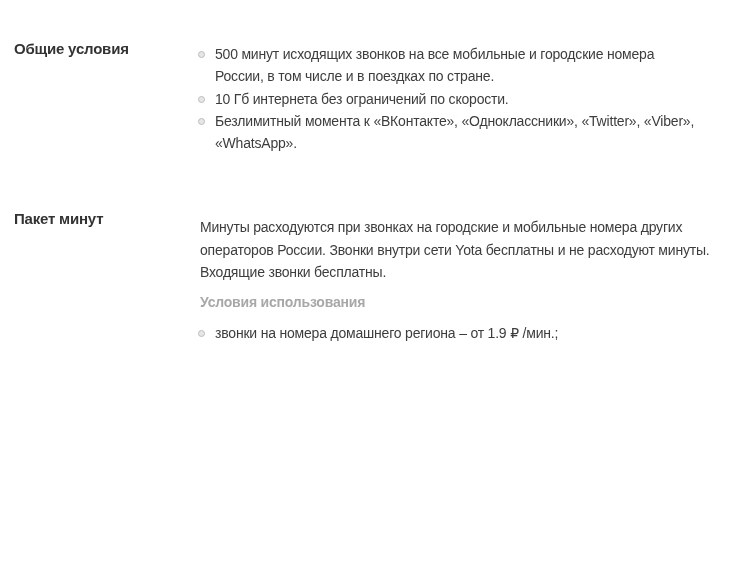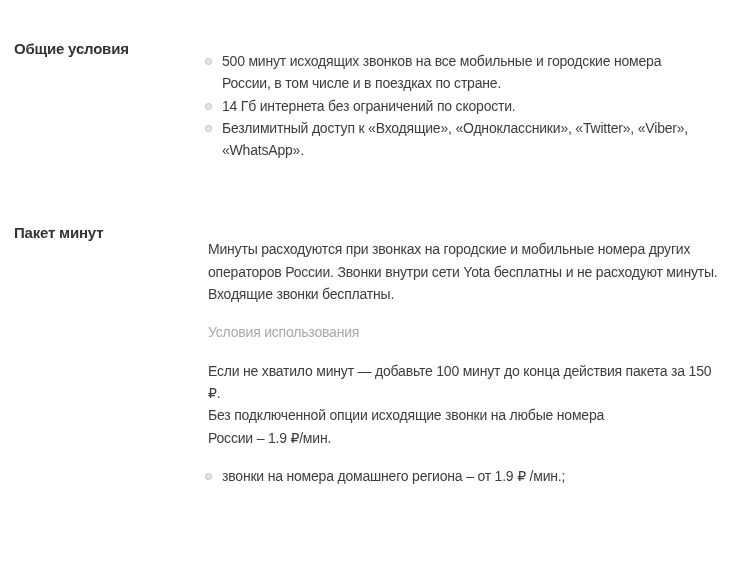--- a/index.html
+++ b/index.html
@@ -34,38 +34,38 @@
     flex: 0 0 178px;
     width: 178px;
     font-size: 15px;
     font-weight: bold;
     color: #333333;
   }
   .section-content {
     width: 555px;
   }
   .section-content p {
-    margin: 16px;
+    margin: 8px;
     white-space: pre-line;
   }
   .subheading {
     margin-top: 25px;
     color: #a8a8a8;
-    font-weight: normal;
+    font-weight: bold;
     font-size: 14px;
   }
   .para-add {
     margin-top: 28px;
   }
   .para-renewal {
     margin-top: 20px;
   }
   ul.bullets {
     list-style: none;
-    margin: 12px;
+    margin: 5px;
     padding: 0;
   }
   li.bullet {
     display: flex;
     align-items: flex-start;
   }
   .dot {
     flex: 0 0 auto;
     width: 5px;
     height: 5px;
@@ -87,41 +87,38 @@
     <div class="section-label">Общие условия</div>
     <div class="section-content">
       <ul class="bullets">
         <li class="bullet">
           <span class="dot"></span>
           <span class="bullet-text">500 минут исходящих звонков на все мобильные и городские номера
 России, в том числе и в поездках по стране.</span>
         </li>
         <li class="bullet">
           <span class="dot"></span>
-          <span class="bullet-text">14 Гб интернета без ограничений по скорости.</span>
+          <span class="bullet-text">10 Гб интернета без ограничений по скорости.</span>
         </li>
         <li class="bullet">
           <span class="dot"></span>
-          <span class="bullet-text">Безлимитный доступ к «Входящие», «Одноклассники», «Twitter», «Viber»,
+          <span class="bullet-text">Безлимитный момента к «ВКонтакте», «Одноклассники», «Twitter», «Viber»,
 «WhatsApp».</span>
         </li>
       </ul>
     </div>
   </section>
 
   <section class="section section-minutes">
     <div class="section-label">Пакет минут</div>
     <div class="section-content">
       <p>Минуты расходуются при звонках на городские и мобильные номера других
 операторов России. Звонки внутри сети Yota бесплатны и не расходуют минуты.
 Входящие звонки бесплатны.</p>
       <p class="subheading">Условия использования</p>
-      <p class="para-add">Если не хватило минут — добавьте 100 минут до конца действия пакета за 150 ₽.
-Без подключенной опции исходящие звонки на любые номера
-России – 1.9 ₽/мин.</p>
       <ul class="bullets">
         <li class="bullet">
           <span class="dot"></span>
           <span class="bullet-text">звонки на номера домашнего региона – от 1.9 ₽ /мин.;</span>
         </li>
       </ul>
     </div>
   </section>
 
 </div>

